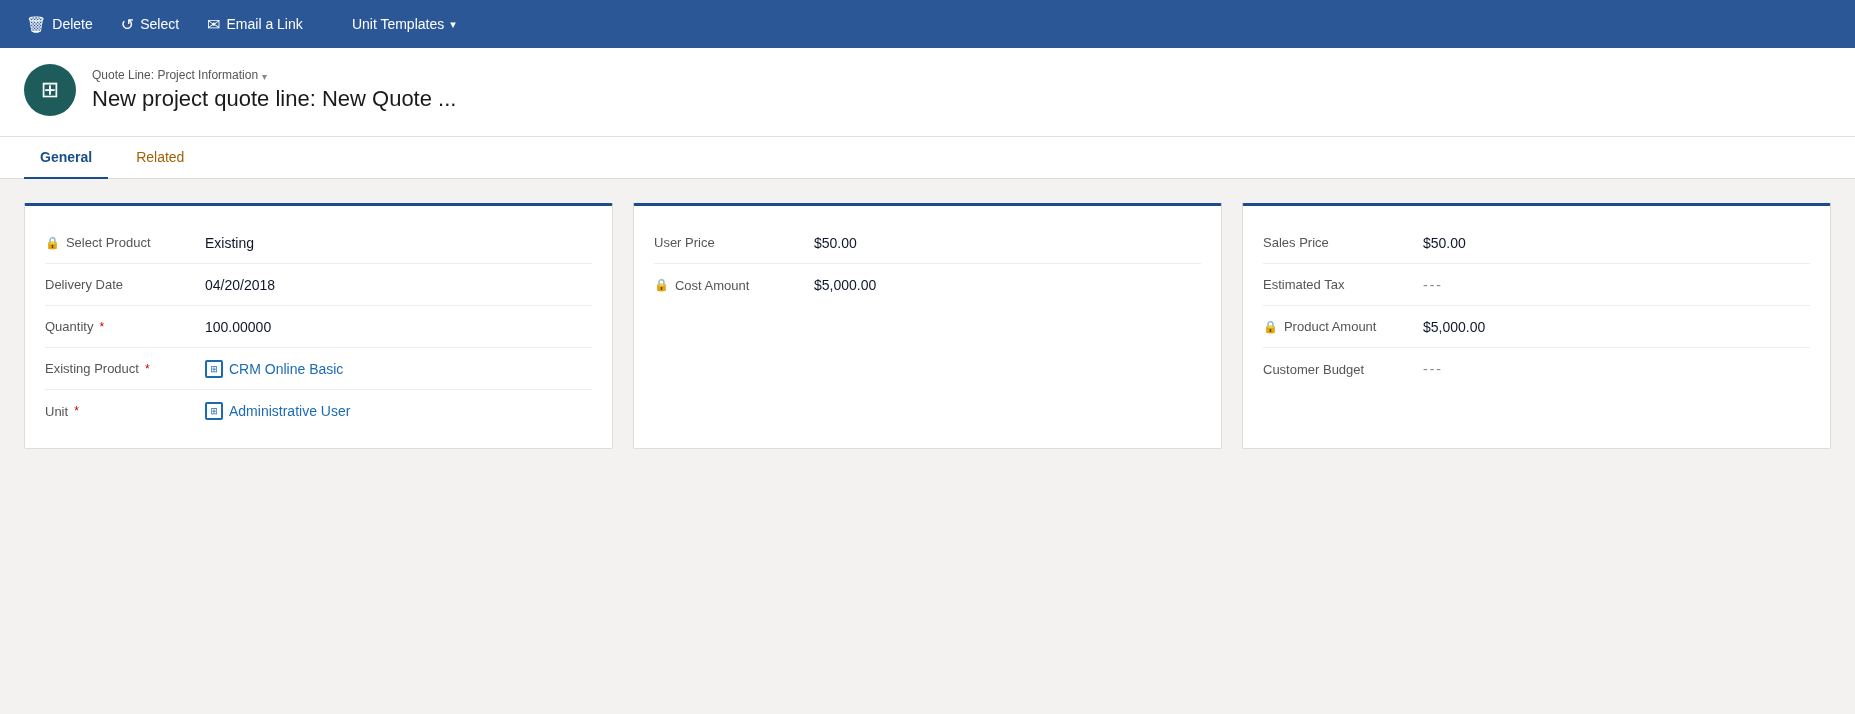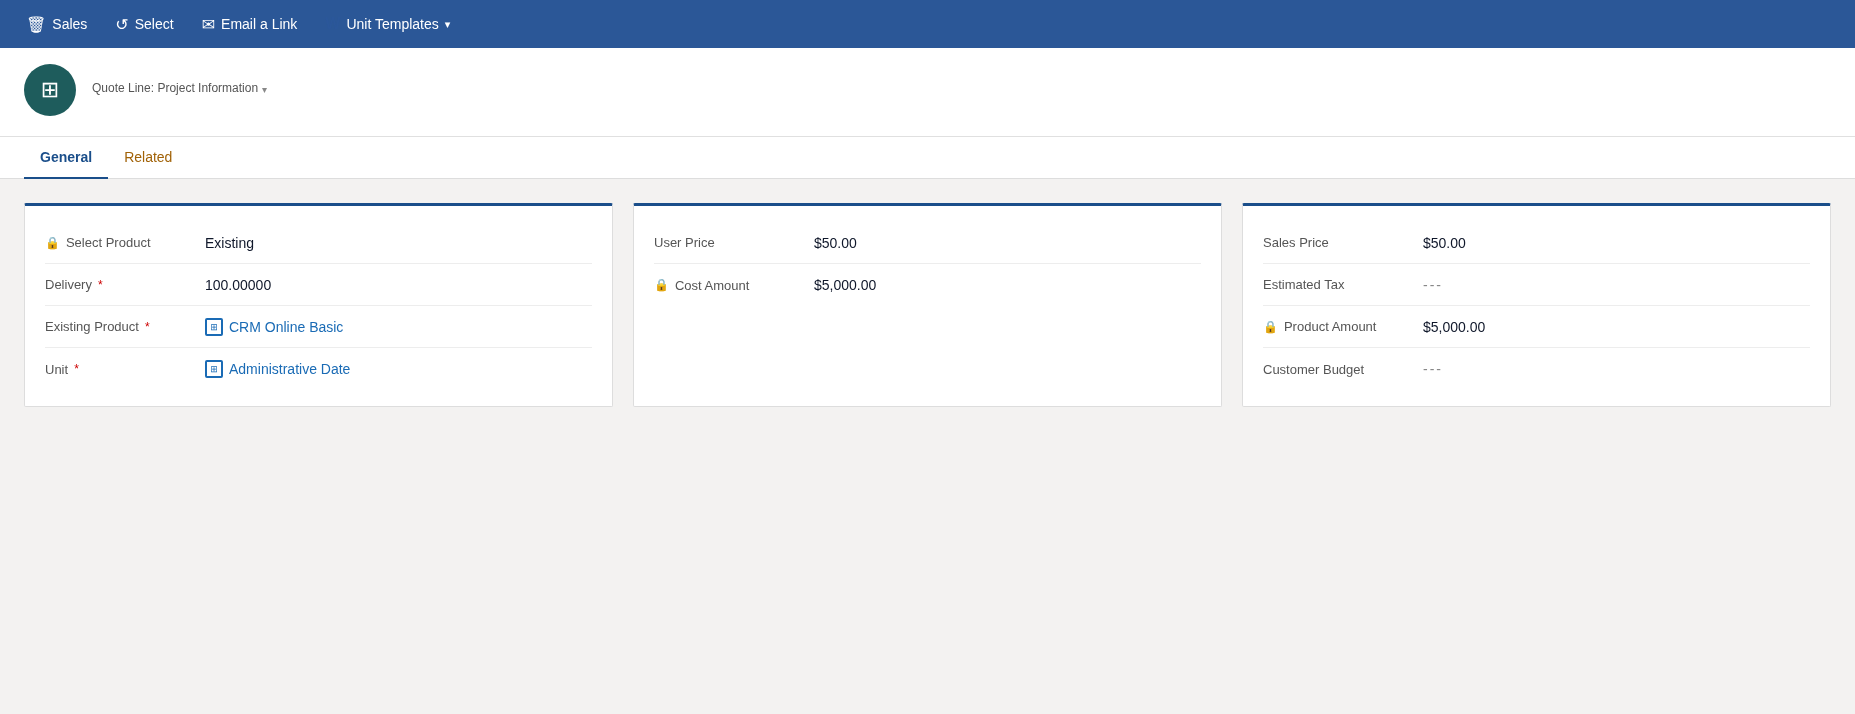--- a/index.html
+++ b/index.html
@@ -64,21 +64,21 @@
       font-weight: 400;
       color: #1a1a1a;
     }
 
     
     .tabs-container {
       background: #fff;
       padding: 0 24px;
       border-bottom: 1px solid #ddd;
       display: flex;
-      gap: 0;
+      gap: 12px;
     }
     .tab {
       padding: 12px 16px;
       cursor: pointer;
       font-size: 14px;
       color: #a16207;
       border-bottom: 2px solid transparent;
       margin-bottom: -1px;
     }
     .tab.active {
@@ -169,21 +169,21 @@
     }
 
     .dashes { color: #888; font-weight: 400; letter-spacing: 2px; }
   </style>
 </head>
 <body>
 
 <div class="toolbar">
   <button class="toolbar-btn">
     <span class="toolbar-icon">🗑</span>
-    <span>Sales</span>
+    <span>Delete</span>
   </button>
   <button class="toolbar-btn">
     <span class="toolbar-icon">↺</span>
     <span>Select</span>
   </button>
   <button class="toolbar-btn">
     <span class="toolbar-icon">✉</span>
     <span>Email a Link</span>
   </button>
   <button class="toolbar-btn">
@@ -195,20 +195,21 @@
 
 <div class="header">
   <div class="avatar">
     <span>⊞</span>
   </div>
   <div class="header-text">
     <div class="breadcrumb">
       <span>Quote Line: Project Information</span>
       <span class="breadcrumb-chevron">▾</span>
     </div>
+    <div class="page-title">New project quote line: New Quote ...</div>
   </div>
 </div>
 
 <div class="tabs-container">
   <div class="tab active">
     <span>General</span>
   </div>
   <div class="tab">
     <span>Related</span>
   </div>
@@ -221,24 +222,30 @@
       <div class="form-section">
 
         <div class="form-row">
           <div class="field-label">
             <span class="lock-icon">🔒</span>
             <span>Select Product</span>
           </div>
           <div class="field-value">Existing</div>
         </div>
 
-
-        <div class="form-row">
-          <div class="field-label">
-            <span>Delivery</span>
+        <div class="form-row">
+          <div class="field-label">
+            <span>Delivery Date</span>
+          </div>
+          <div class="field-value">04/20/2018</div>
+        </div>
+
+        <div class="form-row">
+          <div class="field-label">
+            <span>Quantity</span>
             <span class="required-star">*</span>
           </div>
           <div class="field-value">100.00000</div>
         </div>
 
         <div class="form-row">
           <div class="field-label">
             <span>Existing Product</span>
             <span class="required-star">*</span>
           </div>
@@ -248,21 +255,21 @@
           </div>
         </div>
 
         <div class="form-row">
           <div class="field-label">
             <span>Unit</span>
             <span class="required-star">*</span>
           </div>
           <div class="field-value link">
             <span class="entity-icon">⊞</span>
-            <span>Administrative Date</span>
+            <span>Administrative User</span>
           </div>
         </div>
 
       </div>
     </div>
 
     <div class="card">
       <div class="form-section">
 
         <div class="form-row">

